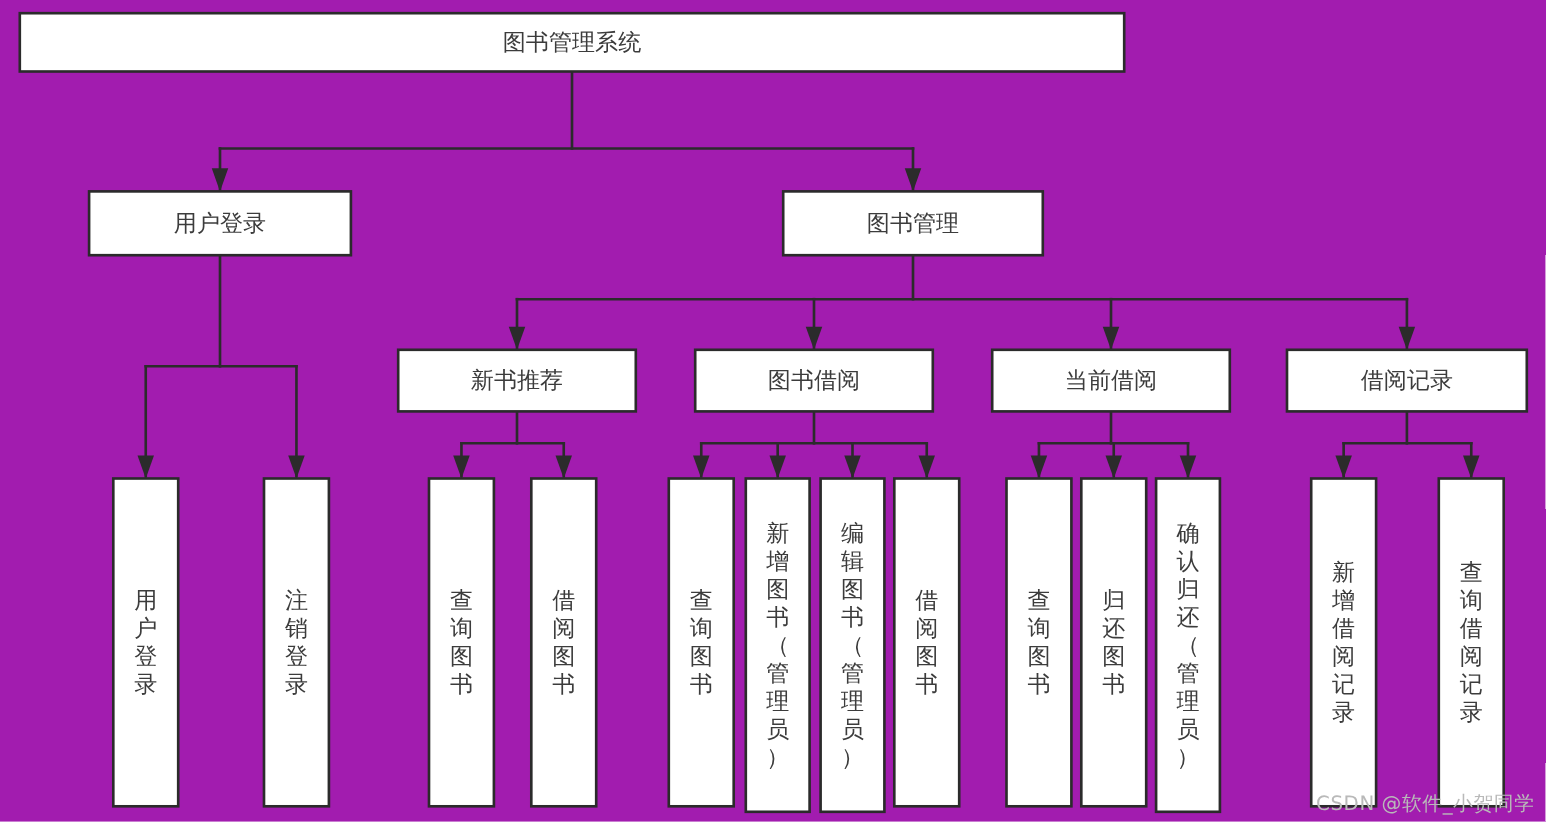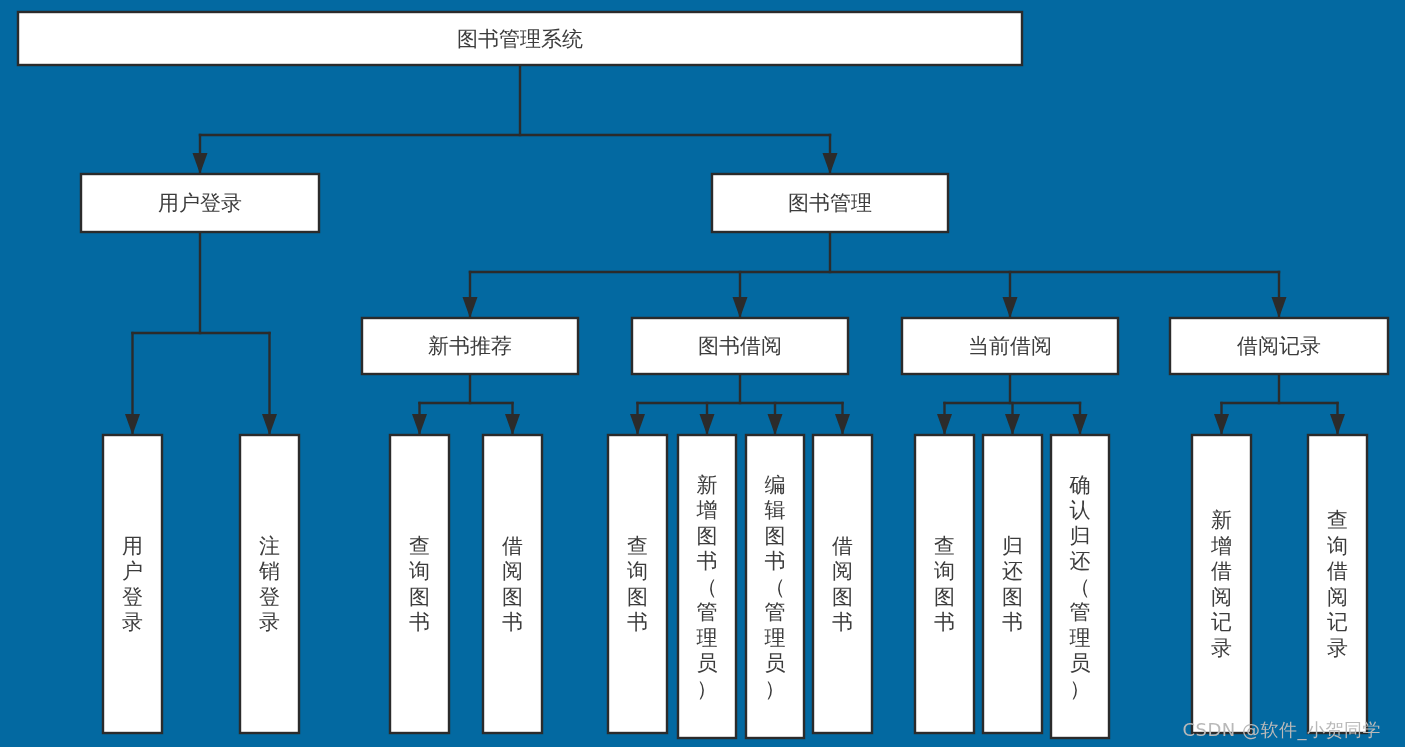--- a/index.html
+++ b/index.html
@@ -8,21 +8,21 @@
     padding: 0;
     background: #ffffff;
   }
   body {
     font-family: "DejaVu Sans", "Liberation Sans", sans-serif;
   }
   #diagram-root {
     position: relative;
     width: 1405px;
     height: 747px;
-    background: #0369a1;
+    background: #a21caf;
     overflow: hidden;
   }
   svg#chart-svg {
     position: absolute;
     top: 0;
     left: 0;
     width: 1405px;
     height: 747px;
     display: block;
   }
@@ -43,21 +43,21 @@
     stroke-width: 2.4;
     fill: none;
     stroke-linecap: square;
   }
   .edge-arrow {
     fill: #2b2b2b;
     stroke: none;
   }
   .watermark {
     position: absolute;
-    right: 24px;
+    right: 10px;
     bottom: 5px;
     font-family: "DejaVu Sans", "Liberation Sans", sans-serif;
     font-size: 18px;
     color: #b9b9b9;
     white-space: nowrap;
     letter-spacing: 0.5px;
     user-select: none;
   }
 </style>
 </head>

